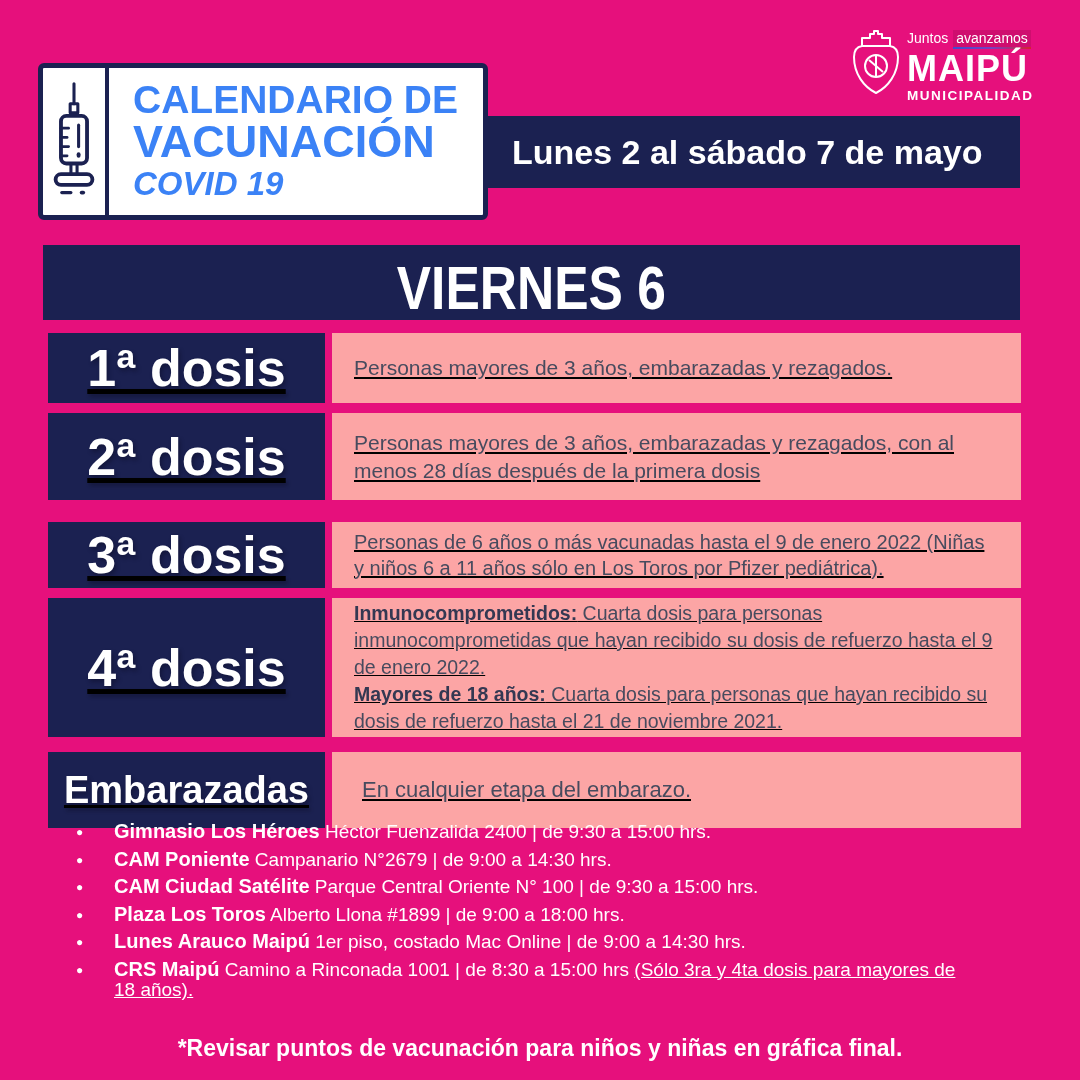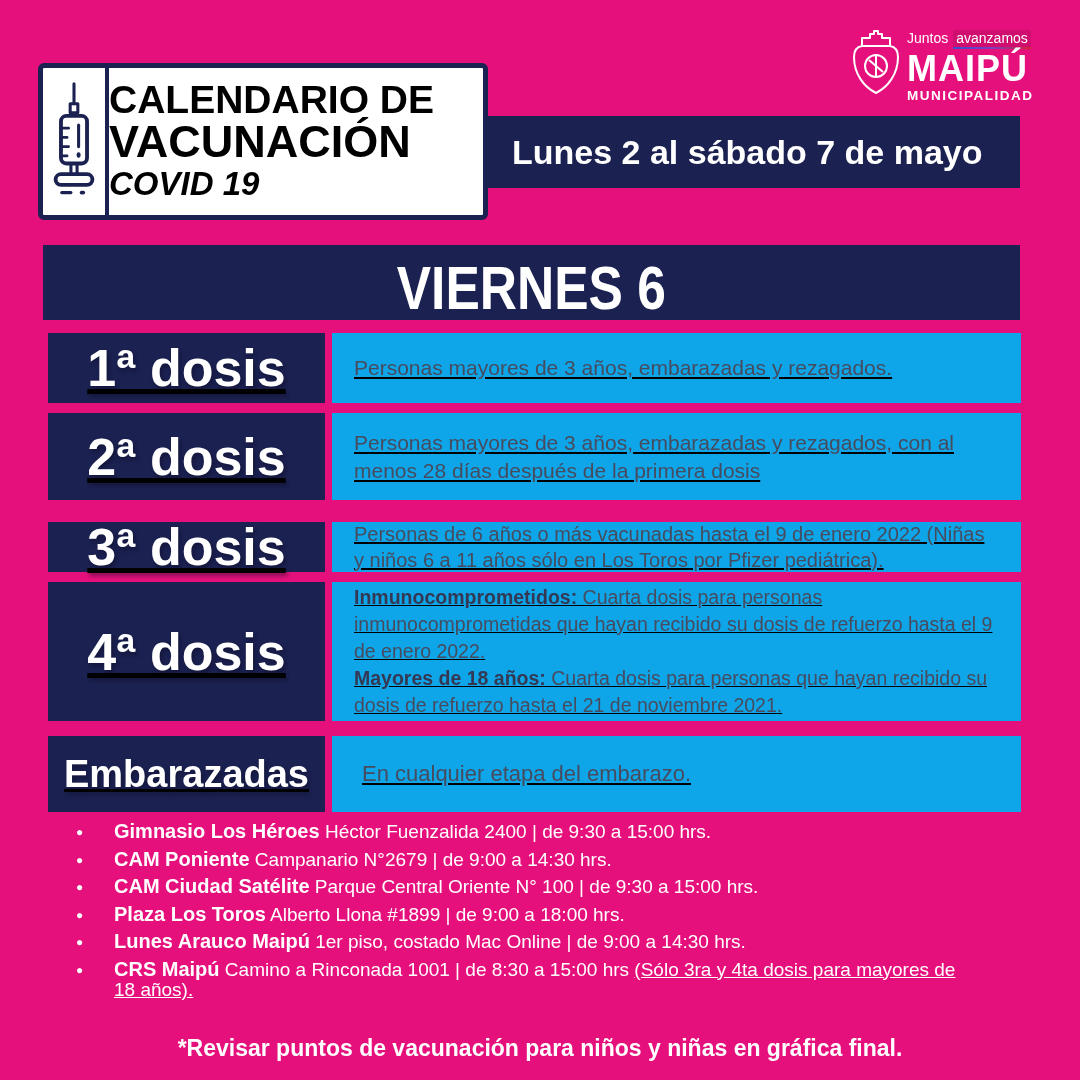--- a/index.html
+++ b/index.html
@@ -6,21 +6,21 @@
   body{width:1080px;height:1080px;overflow:hidden;font-family:"Liberation Sans",sans-serif;}
   .canvas{position:relative;width:1080px;height:1080px;background:#E6107C;}
 
   
   .header-box{
     position:absolute;left:38px;top:63px;width:450px;height:157px;
     background:#fff;border:5px solid #1B2151;border-radius:6px;
     display:flex;box-sizing:border-box;z-index:2;
   }
   .syringe-cell{width:62px;border-right:4px solid #1B2151;display:flex;align-items:center;justify-content:center;}
-  .header-text{flex:1;display:flex;flex-direction:column;justify-content:center;padding-left:0;color:#000000;}
+  .header-text{flex:1;display:flex;flex-direction:column;justify-content:center;padding-left:24px;color:#3b82f6;}
   .title1{font-size:39px;font-weight:800;letter-spacing:0px;line-height:1.02;}
   .title2{font-size:45px;font-weight:800;line-height:1.02;}
   .subtitle{font-size:33px;font-weight:700;font-style:italic;line-height:1.15;}
 
   
   .logo{position:absolute;left:852px;top:30px;display:flex;align-items:flex-start;color:#fff;}
   .crest{width:48px;height:68px;margin-right:7px;}
   .logo-text{display:flex;flex-direction:column;line-height:1;}
   .tagline{font-size:14px;display:flex;align-items:baseline;gap:5px;margin-bottom:2px;}
   .tagline .light{font-weight:400;}
@@ -47,28 +47,28 @@
   .rows{position:absolute;left:48px;top:333px;width:973px;text-decoration:underline;}
   .row{display:flex;}
   .row-label{
     width:277px;background:#1B2151;color:#fff;flex:none;
     display:flex;align-items:center;justify-content:center;
     font-size:52px;font-weight:800;
     text-shadow:2px 3px 4px rgba(10,10,35,.45);
   }
   .row-label.small{font-size:38px;}
   .row-desc{
-    flex:1;margin-left:7px;background:#0ea5e9;color:#474B5E;
+    flex:1;margin-left:7px;background:#fca5a5;color:#474B5E;
     display:flex;align-items:center;padding:6px 22px;box-sizing:border-box;
     font-size:21px;line-height:1.32;
   }
   .row-desc b{color:#343852;font-weight:700;}
   .row-1{height:70px;margin-bottom:10px;}
   .row-2{height:87px;margin-bottom:22px;}
-  .row-3{height:50px;margin-bottom:10px;}
+  .row-3{height:66px;margin-bottom:10px;}
   .row-3 .row-desc{font-size:20px;}
   .row-4{height:139px;margin-bottom:15px;}
   .row-4 .row-desc{font-size:19.5px;line-height:1.38;}
   .row-5{height:76px;}
   .row-5 .row-desc{font-size:22px;padding-left:30px;}
 
   
   .locations{position:absolute;left:76px;top:821px;width:900px;color:#fff;}
   .loc{display:flex;align-items:baseline;margin-bottom:6.5px;font-size:19px;line-height:1.05;}
   .loc .dot{width:38px;flex:none;font-size:12px;position:relative;top:-2px;}

